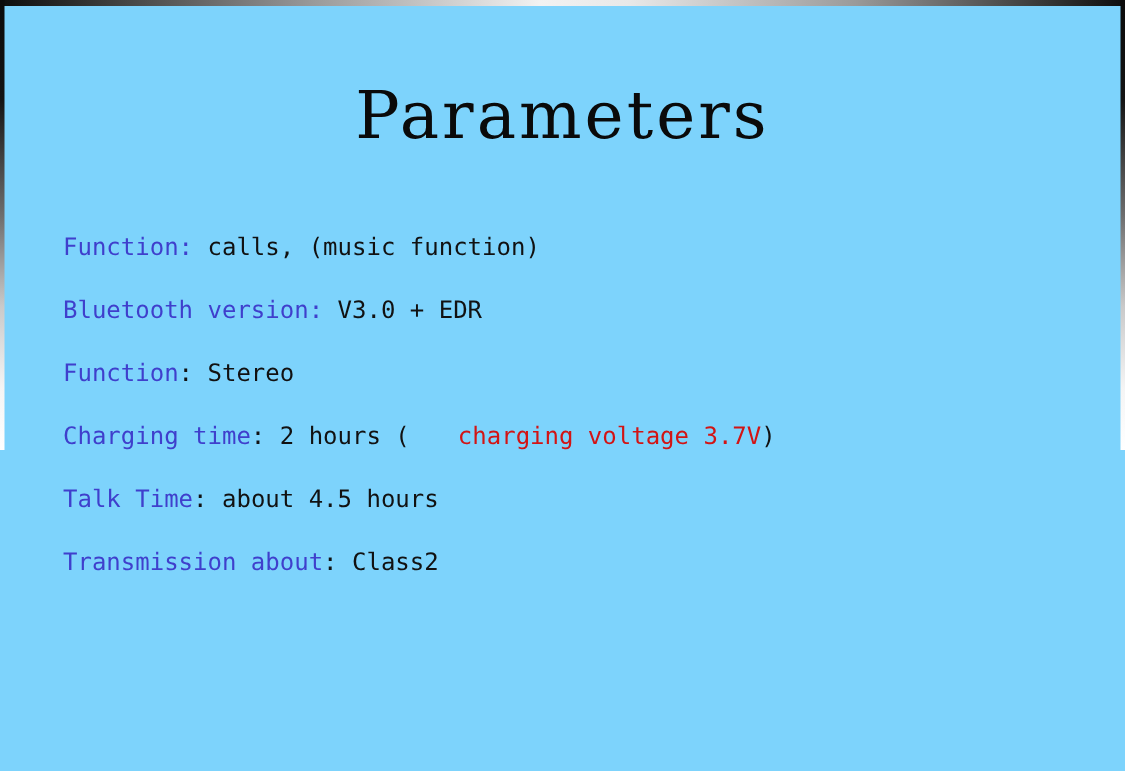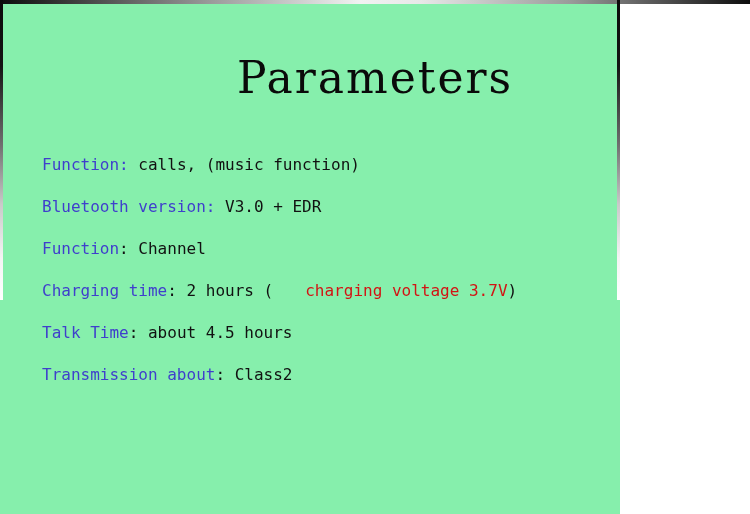--- a/index.html
+++ b/index.html
@@ -8,23 +8,23 @@
     background: #ffffff;
   }
   body {
     width: 750px;
     height: 514px;
     overflow: hidden;
     font-family: "DejaVu Sans Mono", "Liberation Mono", monospace;
   }
   #spec-sheet {
     position: relative;
-    width: 620px;
+    width: 750px;
     height: 514px;
-    background: #86efac;
+    background: #7dd3fc;
     box-sizing: border-box;
   }
   
   #top-edge-band {
     position: absolute;
     top: 0;
     left: 0;
     width: 750px;
     height: 4px;
     background: linear-gradient(to right,
@@ -124,19 +124,19 @@
 
   <div id="top-edge-band"></div>
   <div id="left-edge-rule"></div>
   <div id="right-edge-rule"></div>
 
   <div id="page-title">Parameters</div>
 
   <div id="spec-list">
       <div class="spec-row"><span class="spec-label">Function</span><span class="spec-sep sep-accent">:</span><span> </span><span class="spec-value">calls, (music function)</span></div>
       <div class="spec-row"><span class="spec-label">Bluetooth version</span><span class="spec-sep sep-accent">:</span><span> </span><span class="spec-value">V3.0 + EDR</span></div>
-      <div class="spec-row"><span class="spec-label">Function</span><span class="spec-sep">:</span><span> </span><span class="spec-value">Channel</span></div>
+      <div class="spec-row"><span class="spec-label">Function</span><span class="spec-sep">:</span><span> </span><span class="spec-value">Stereo</span></div>
       <div class="spec-row"><span class="spec-label">Charging time</span><span class="spec-sep">:</span><span> </span><span class="spec-value">2 hours </span><span class="spec-note-wrap"><span class="spec-note-open">(</span><span class="spec-note">charging voltage 3.7V</span><span class="spec-note-close">)</span></span></div>
       <div class="spec-row"><span class="spec-label">Talk Time</span><span class="spec-sep">:</span><span> </span><span class="spec-value">about 4.5 hours</span></div>
       <div class="spec-row"><span class="spec-label">Transmission about</span><span class="spec-sep">:</span><span> </span><span class="spec-value">Class2</span></div>
     </div>
 
 </div>
 
 </body></html>

